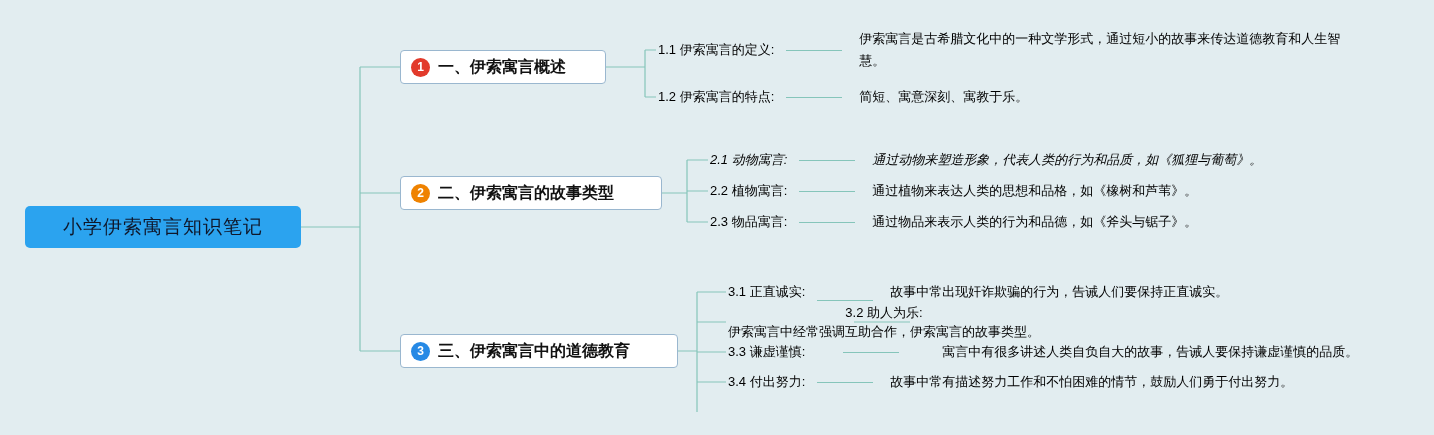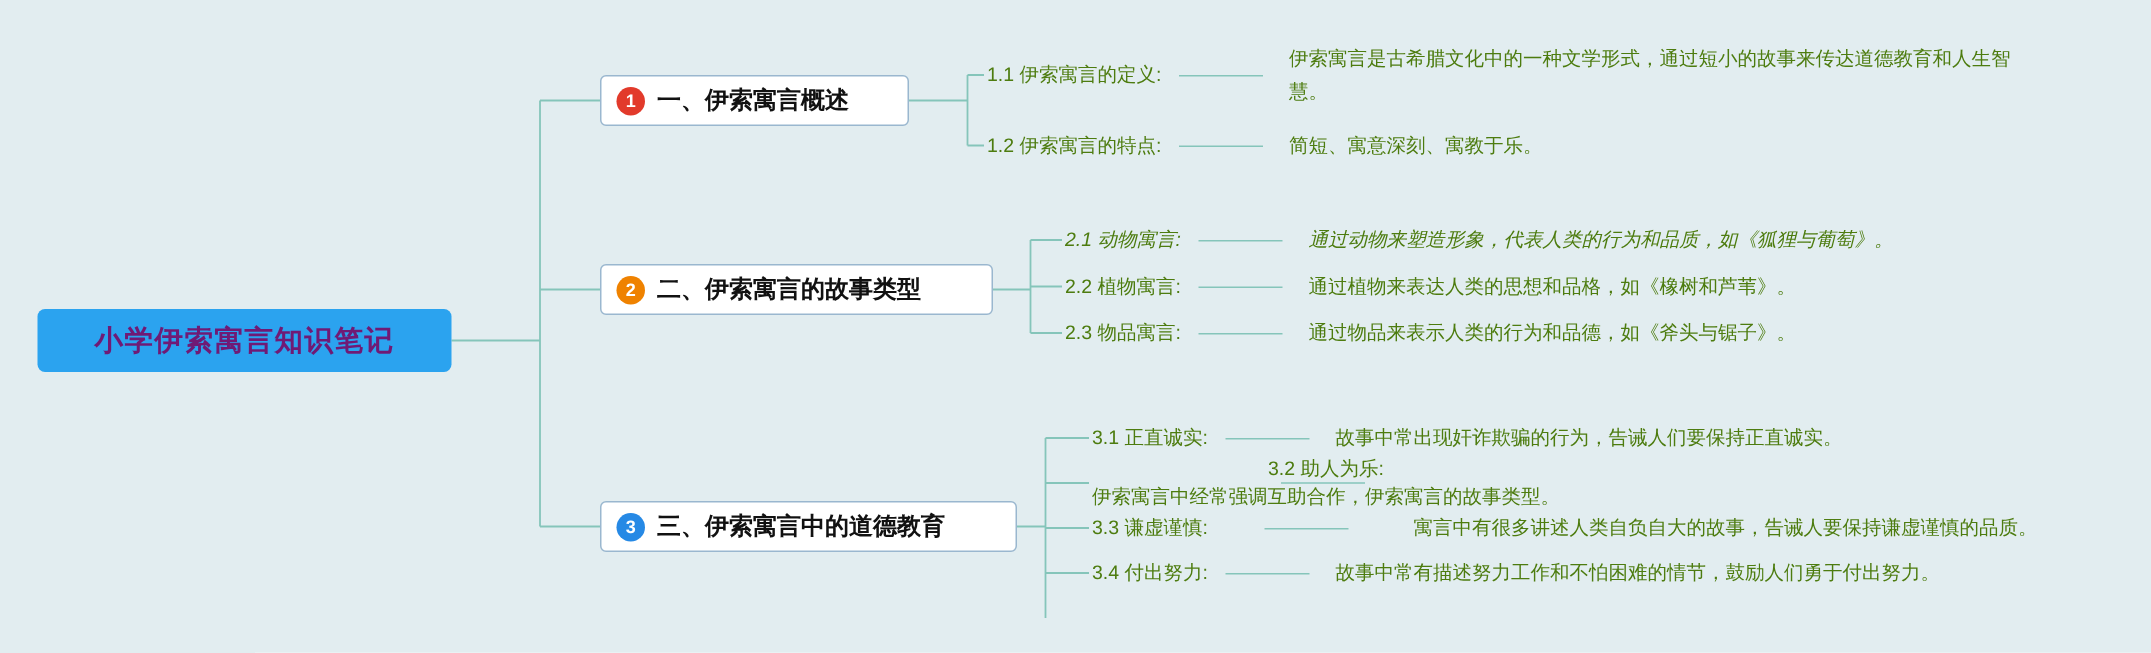--- a/index.html
+++ b/index.html
@@ -22,21 +22,21 @@
     stroke-width: 1.2;
   }
   .root-node {
     position: absolute;
     left: 25px; top: 206px;
     width: 276px; height: 42px;
     box-sizing: border-box;
     background: #2ba3ef;
     border-radius: 5px;
     display: flex; align-items: center; justify-content: center;
-    font-size: 19px; font-weight: bold; color: #701a75;
+    font-size: 19px; font-weight: normal; color: #0f172a;
     letter-spacing: 1px;
     cursor: pointer;
   }
   .branch {
     position: absolute;
     height: 34px;
     box-sizing: border-box;
     background: #ffffff;
     border: 1px solid #9ab7cf;
     border-radius: 4px;
@@ -53,21 +53,21 @@
     flex: 0 0 auto;
     width: 19px; height: 19px;
     border-radius: 50%;
     display: flex; align-items: center; justify-content: center;
     color: #fff; font-size: 12px; font-weight: bold;
   }
   .row {
     position: absolute;
     display: flex; align-items: center;
     transform: translateY(-50%);
-    font-size: 13px; color: #4d7c0f;
+    font-size: 13px; color: #000000;
   }
   .sub-label { white-space: nowrap; cursor: pointer; }
   .h-line {
     flex: 0 0 auto;
     width: 56px; height: 1px;
     margin: 0 17px 0 12px;
   }
   .detail { white-space: nowrap; cursor: pointer; }
   .detail.wrap { white-space: normal; width: 502px; line-height: 22px; }
 </style>
@@ -122,21 +122,21 @@
     <span class="sub-label">2.2 植物寓言:</span>
     <span class="h-line" style="background: rgb(133, 197, 186);"></span>
     <span class="detail">通过植物来表达人类的思想和品格，如《橡树和芦苇》。</span>
   </div>
   <div class="row" style="left:710px; top:222px;">
     <span class="sub-label">2.3 物品寓言:</span>
     <span class="h-line" style="background: rgb(133, 197, 186);"></span>
     <span class="detail">通过物品来表示人类的行为和品德，如《斧头与锯子》。</span>
   </div>
 
-  <div class="row" style="left:728px; top:292px;">
+  <div class="row" style="left:728px; top:292px;align-items:flex-end;">
     <span class="sub-label">3.1 正直诚实:</span>
     <span class="h-line" style="background: rgb(133, 197, 186);"></span>
     <span class="detail">故事中常出现奸诈欺骗的行为，告诫人们要保持正直诚实。</span>
   </div>
   <div class="row" style="left:728px; top:322px;flex-direction:column;">
     <span class="sub-label">3.2 助人为乐:</span>
     <span class="h-line" style="background: rgb(133, 197, 186);"></span>
     <span class="detail">伊索寓言中经常强调互助合作，伊索寓言的故事类型。</span>
   </div>
   <div class="row" style="left:728px; top:352px;gap:26px;">

